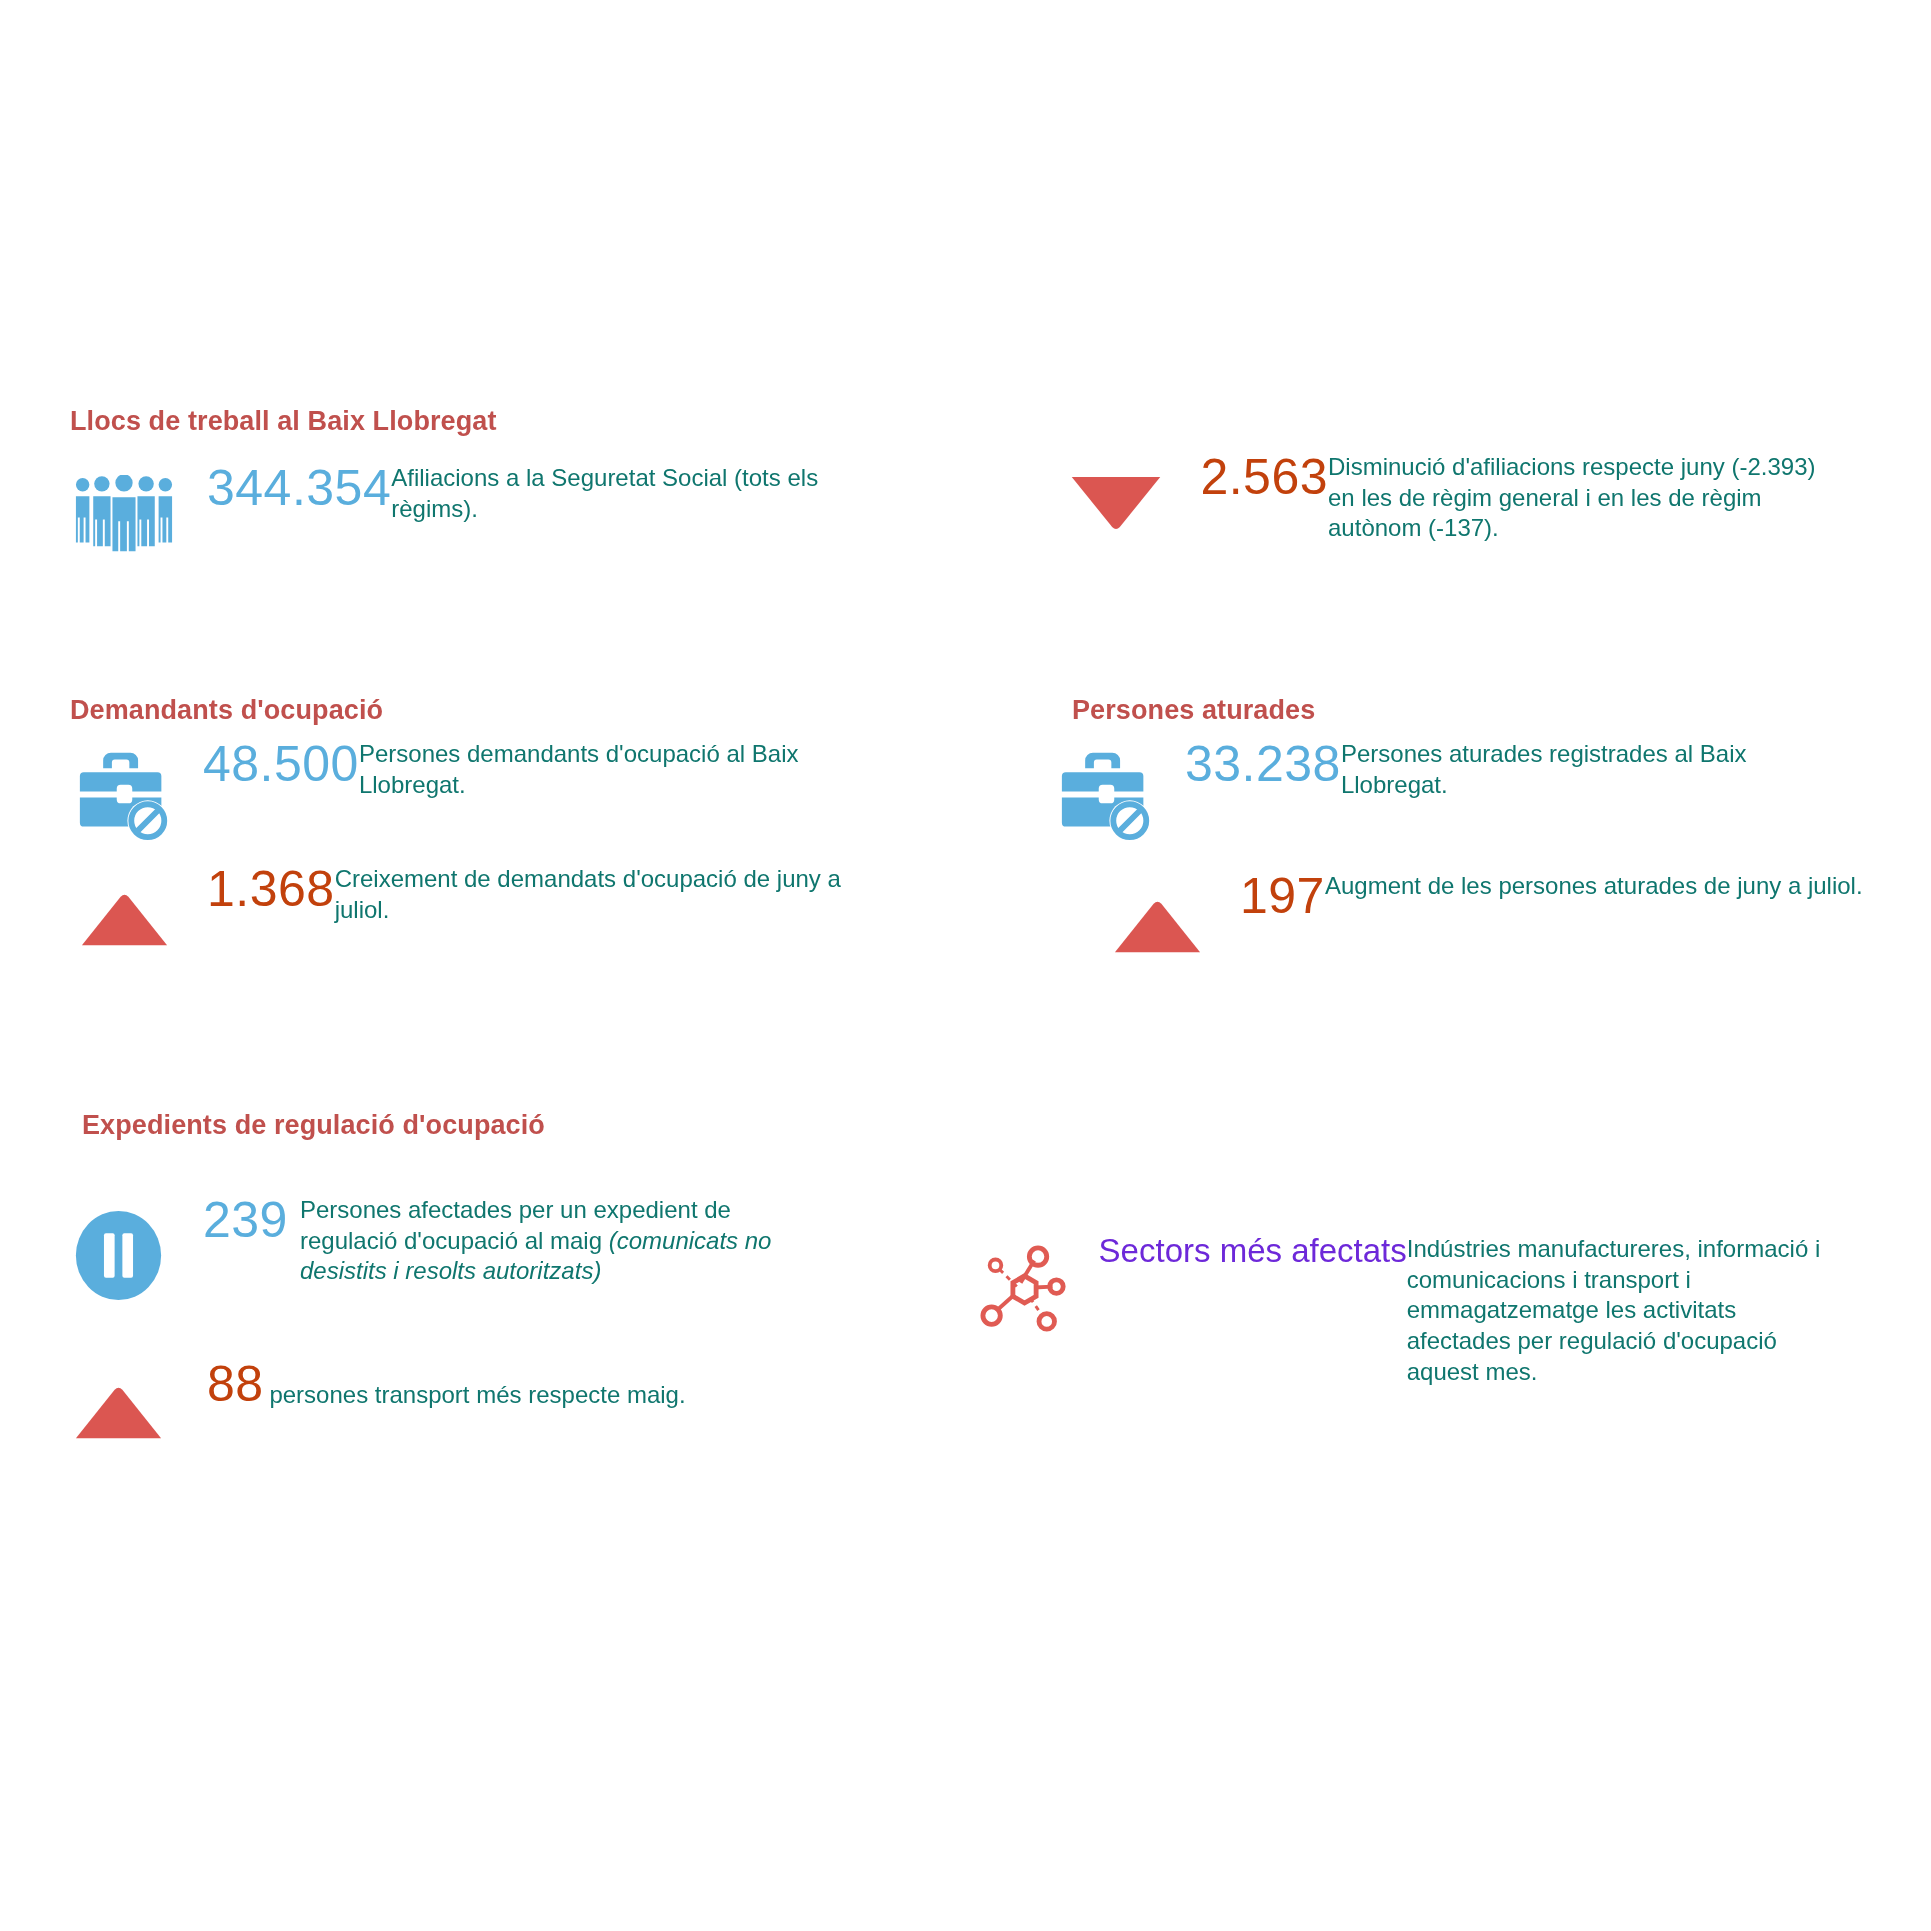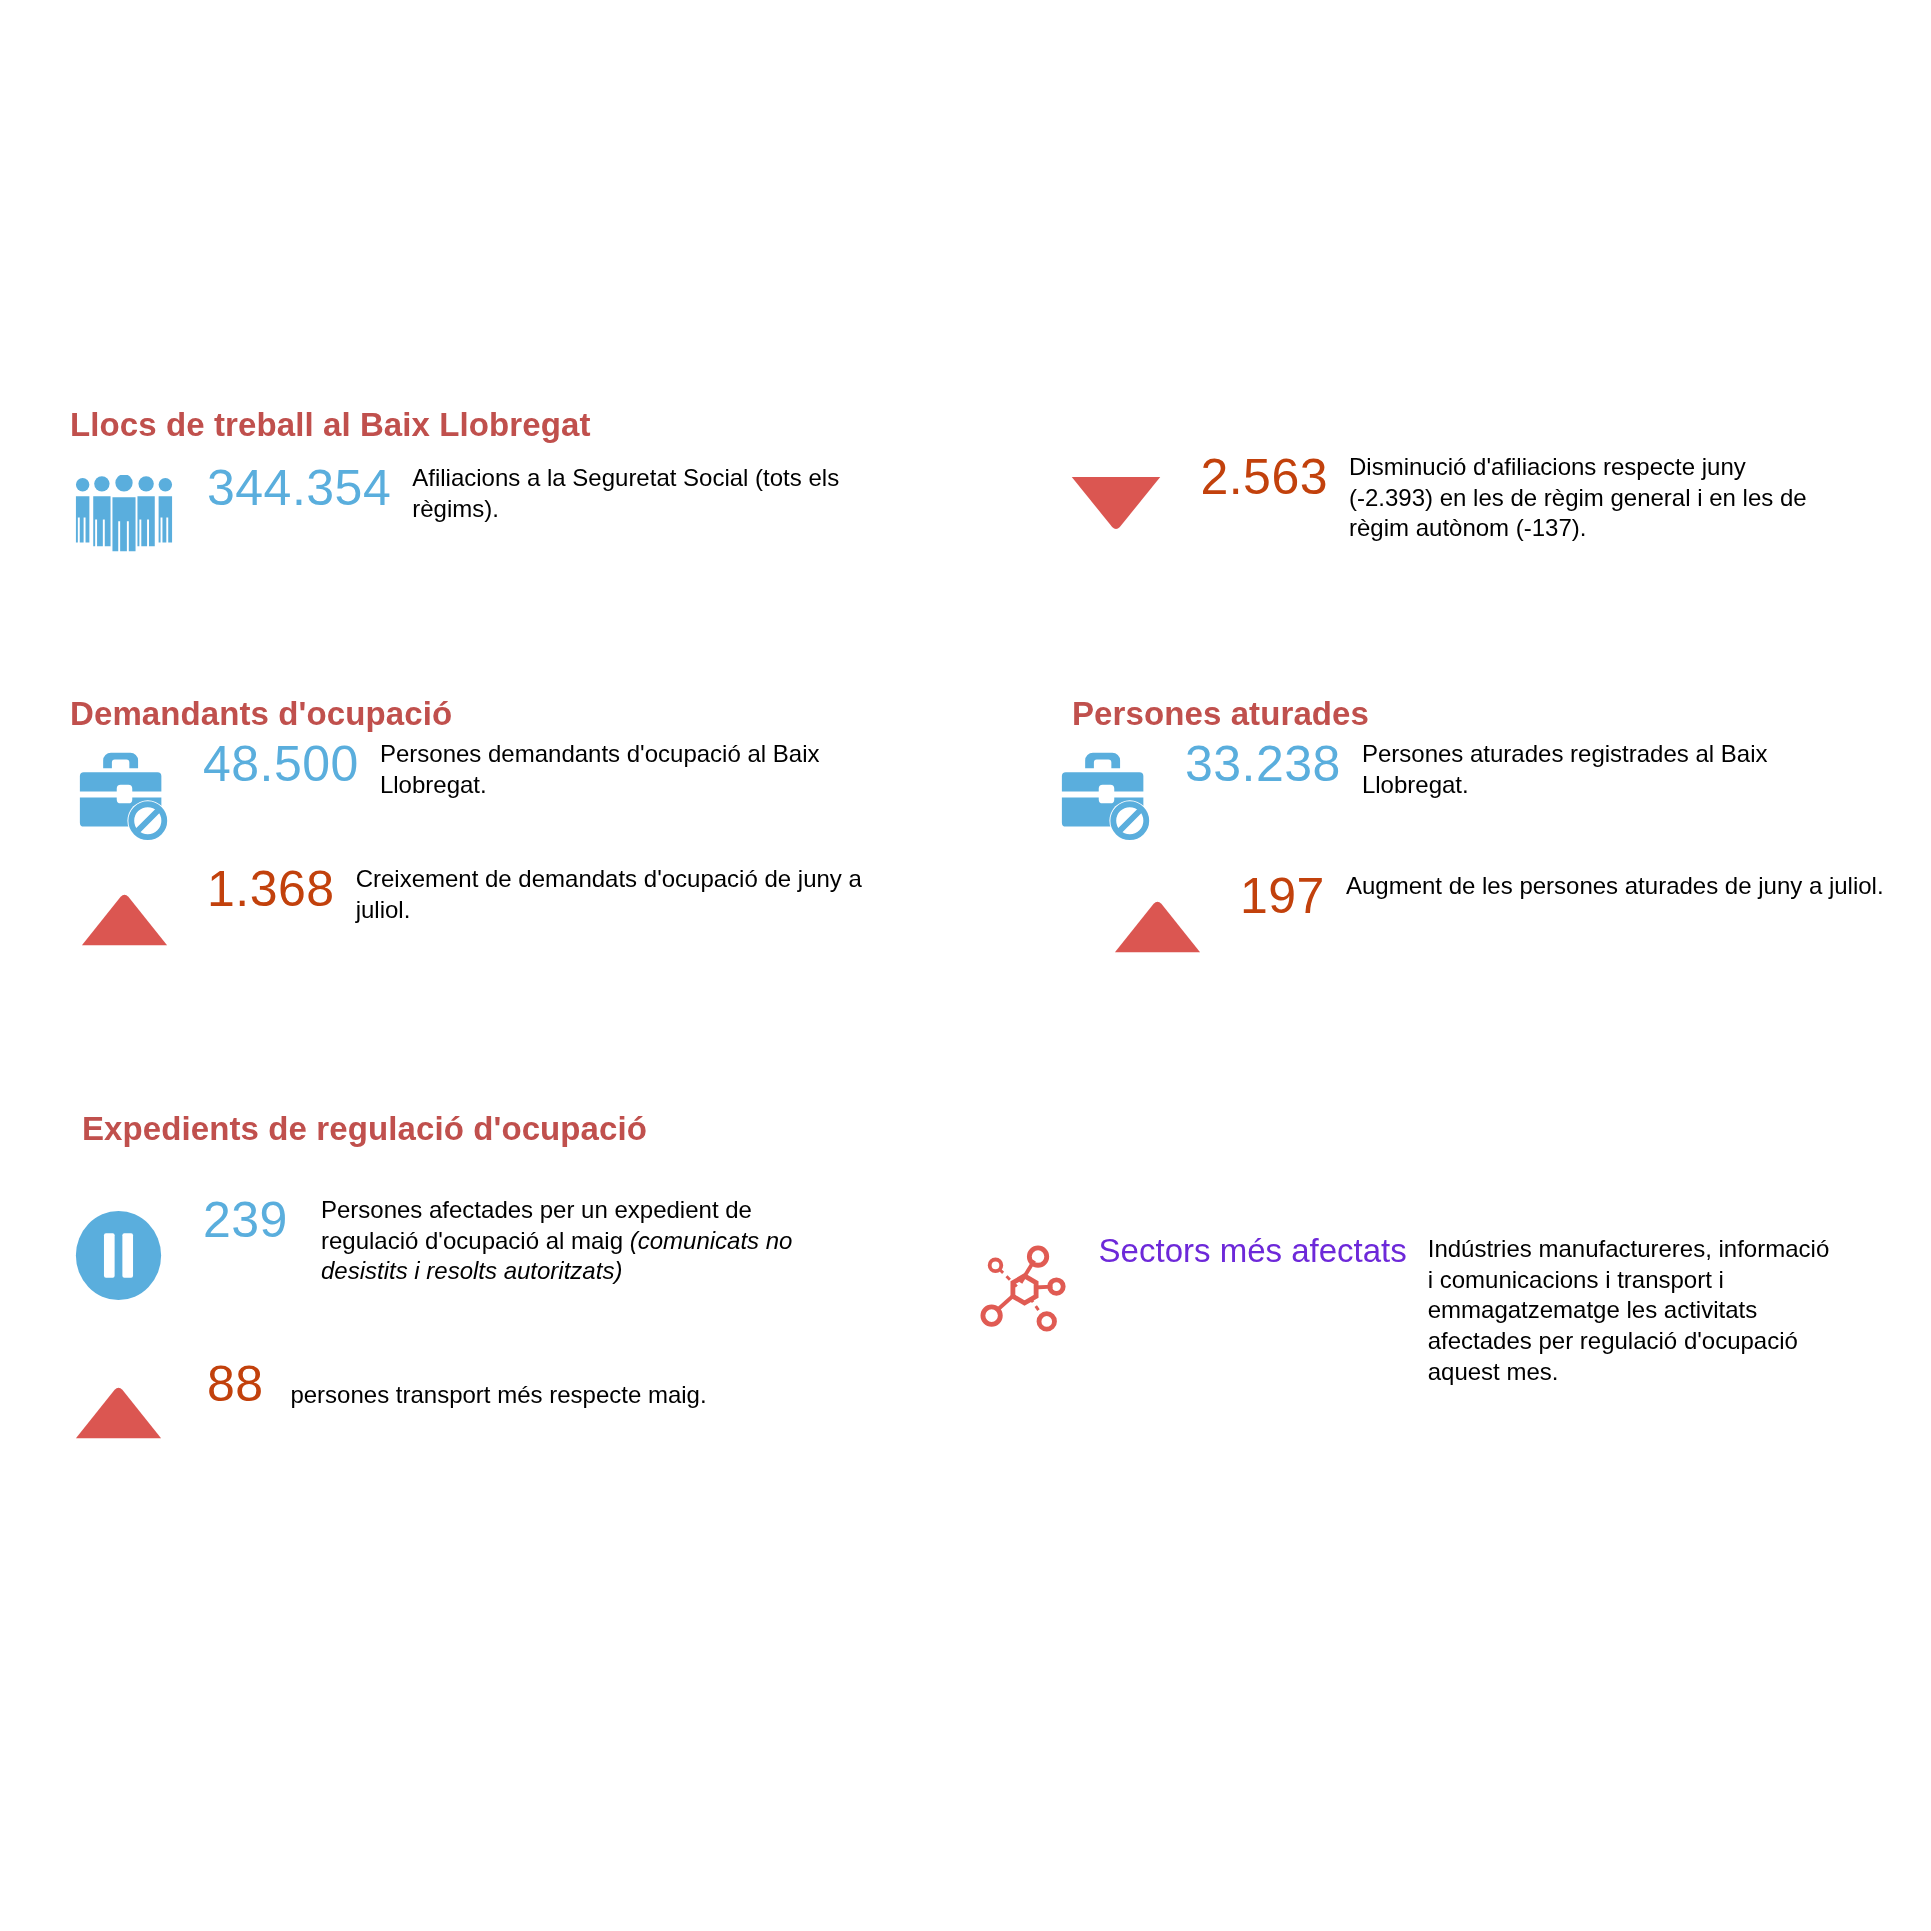--- a/index.html
+++ b/index.html
@@ -19,42 +19,41 @@
   .canvas {
     position: relative;
     width: 1931px;
     height: 1931px;
     background: #ffffff;
   }
 
   
   .section-title {
     position: absolute;
-    font-size: 33px;
+    font-size: 27px;
     font-weight: bold;
     color: #c0504d;
     letter-spacing: 0.1px;
     white-space: nowrap;
   }
 
   .big-num {
     font-size: 50px;
     font-weight: normal;
     line-height: 1;
     letter-spacing: 0.5px;
   }
   .big-num.blue { color: #5aaedd; }
   .big-num.red  { color: #c2410c; }
 
   .desc {
     font-size: 24px;
     line-height: 1.28;
-    color: #000000;
+    color: #0f766e;
     font-weight: normal;
-    margin-left: 21px;
   }
   .desc .ital { font-style: italic; }
 
   
   .stat {
     position: absolute;
     display: flex;
     align-items: flex-start;
   }
   .stat .icon-wrap {

